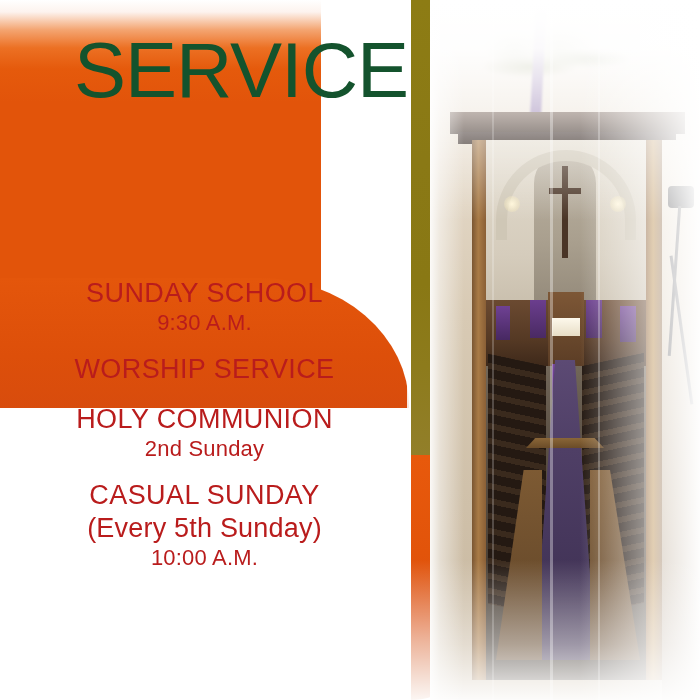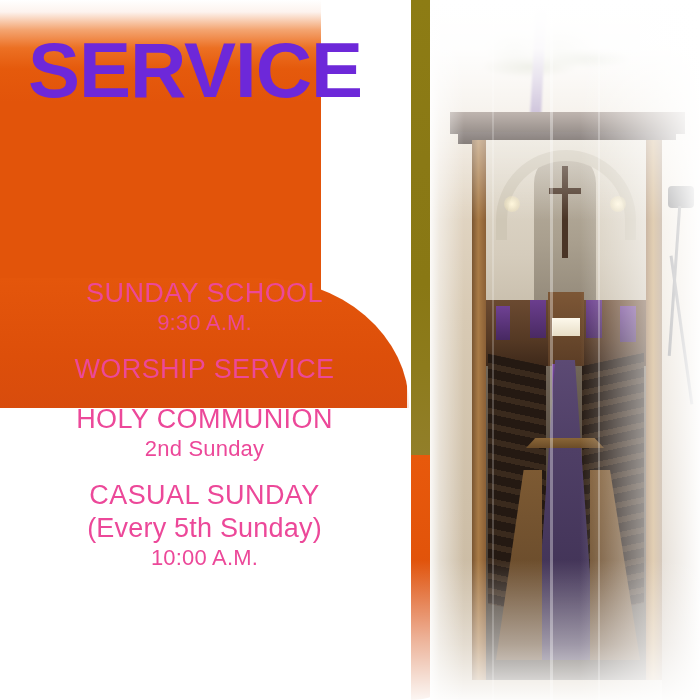--- a/index.html
+++ b/index.html
@@ -334,36 +334,37 @@
     background: linear-gradient(to left, rgba(255,255,255,0) 0%, rgba(255,255,255,.5) 70%, rgba(255,255,255,.9) 100%);
     pointer-events: none;
   }
 
   
   .headline {
     position: absolute;
     left: 28px;
     top: 34px;
     width: 380px;
-    color: #6d28d9;
-    font-weight: 700;
+    color: #14532d;
+    font-weight: 400;
     font-size: 78px;
     line-height: .94;
     letter-spacing: -1px;
     z-index: 20;
+    text-align: right;
   }
   .headline .hl-line { display: block; white-space: nowrap; }
 
   .times {
     position: absolute;
     left: 0;
     top: 278px;
     width: 409px;
     z-index: 20;
-    color: #ec4899;
+    color: #b91c1c;
     text-align: center;
   }
   .svc { margin-bottom: 18px; }
   .svc:last-child { margin-bottom: 0; }
   .svc-name {
     display: block;
     font-size: 27px;
     font-weight: 400;
     letter-spacing: .4px;
     line-height: 1.18;

